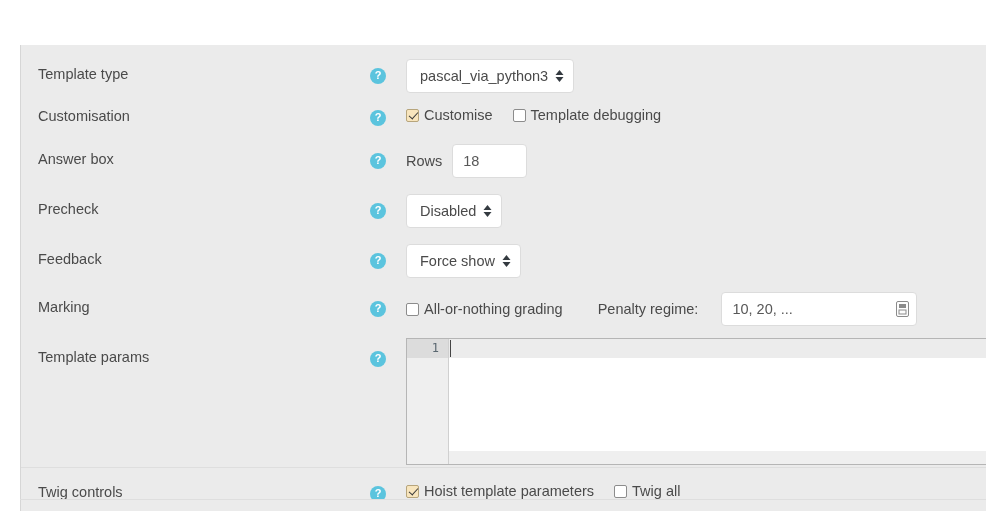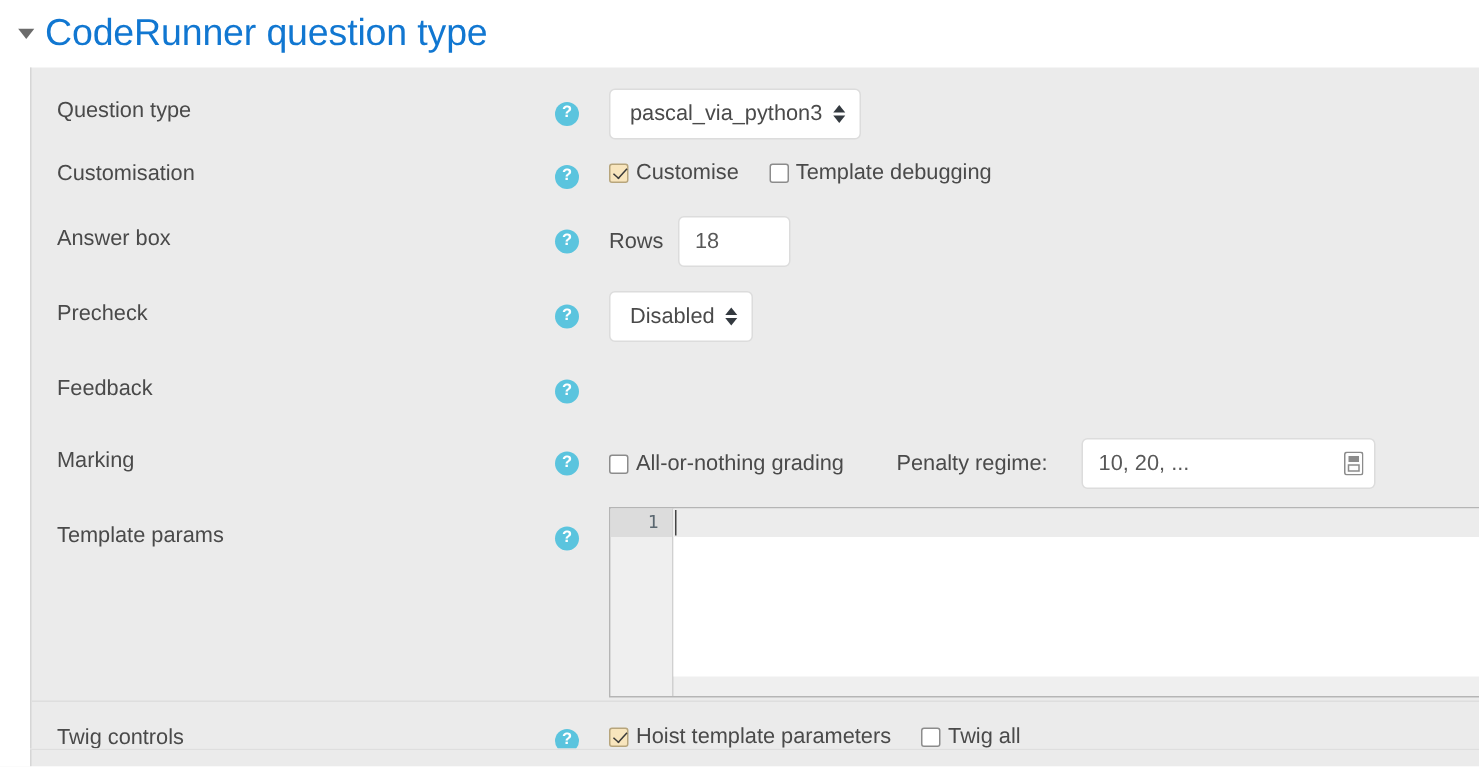--- a/index.html
+++ b/index.html
@@ -261,33 +261,25 @@
     left: 0;
     height: 1px;
     background: #dedede;
   }
 </style>
 </head>
 <body>
 
 <div id="page">
 
-  <div class="section-header">
-    <div class="collapse-toggle">
-      <svg width="11" height="8" viewBox="0 0 11 8" aria-hidden="true">
-        <polygon points="0,0 11,0 5.5,7" fill="#6b6b6b"></polygon>
-      </svg>
-    </div>
-    <div class="section-title">CodeRunner question type</div>
-  </div>
 
   <div class="form-container">
 
     <div class="form-row" style="top:10px;height:48px;">
-      <div class="row-label" style="top:11px;">Question type</div>
+      <div class="row-label" style="top:11px;">Template type</div>
       <div class="help-icon" style="top:13px;">
         <span>?</span>
       </div>
       <div class="row-control" style="top:4px;">
         <div class="sel">
           <span>pascal_via_python3</span>
           <span class="arrows">
             <svg width="9" height="14" viewBox="0 0 9 14" aria-hidden="true">
               <polygon points="4.5,1 8.5,6 0.5,6" fill="#343a40"></polygon>
               <polygon points="4.5,13 8.5,8 0.5,8" fill="#343a40"></polygon>
@@ -340,20 +332,31 @@
             </svg>
           </span>
         </div>
       </div>
     </div>
 
     <div class="form-row" style="top:195px;height:48px;">
       <div class="row-label" style="top:11px;">Feedback</div>
       <div class="help-icon" style="top:13px;">
         <span>?</span>
+      </div>
+      <div class="row-control" style="top:4px;">
+        <div class="sel">
+          <span>Force show</span>
+          <span class="arrows">
+            <svg width="9" height="14" viewBox="0 0 9 14" aria-hidden="true">
+              <polygon points="4.5,1 8.5,6 0.5,6" fill="#343a40"></polygon>
+              <polygon points="4.5,13 8.5,8 0.5,8" fill="#343a40"></polygon>
+            </svg>
+          </span>
+        </div>
       </div>
     </div>
 
     <div class="form-row" style="top:245px;height:48px;">
       <div class="row-label" style="top:9px;">Marking</div>
       <div class="help-icon" style="top:11px;">
         <span>?</span>
       </div>
       <div class="row-control" style="top:2px;gap:15px;">
         <label class="cbwrap" style="margin-right:20px;">

